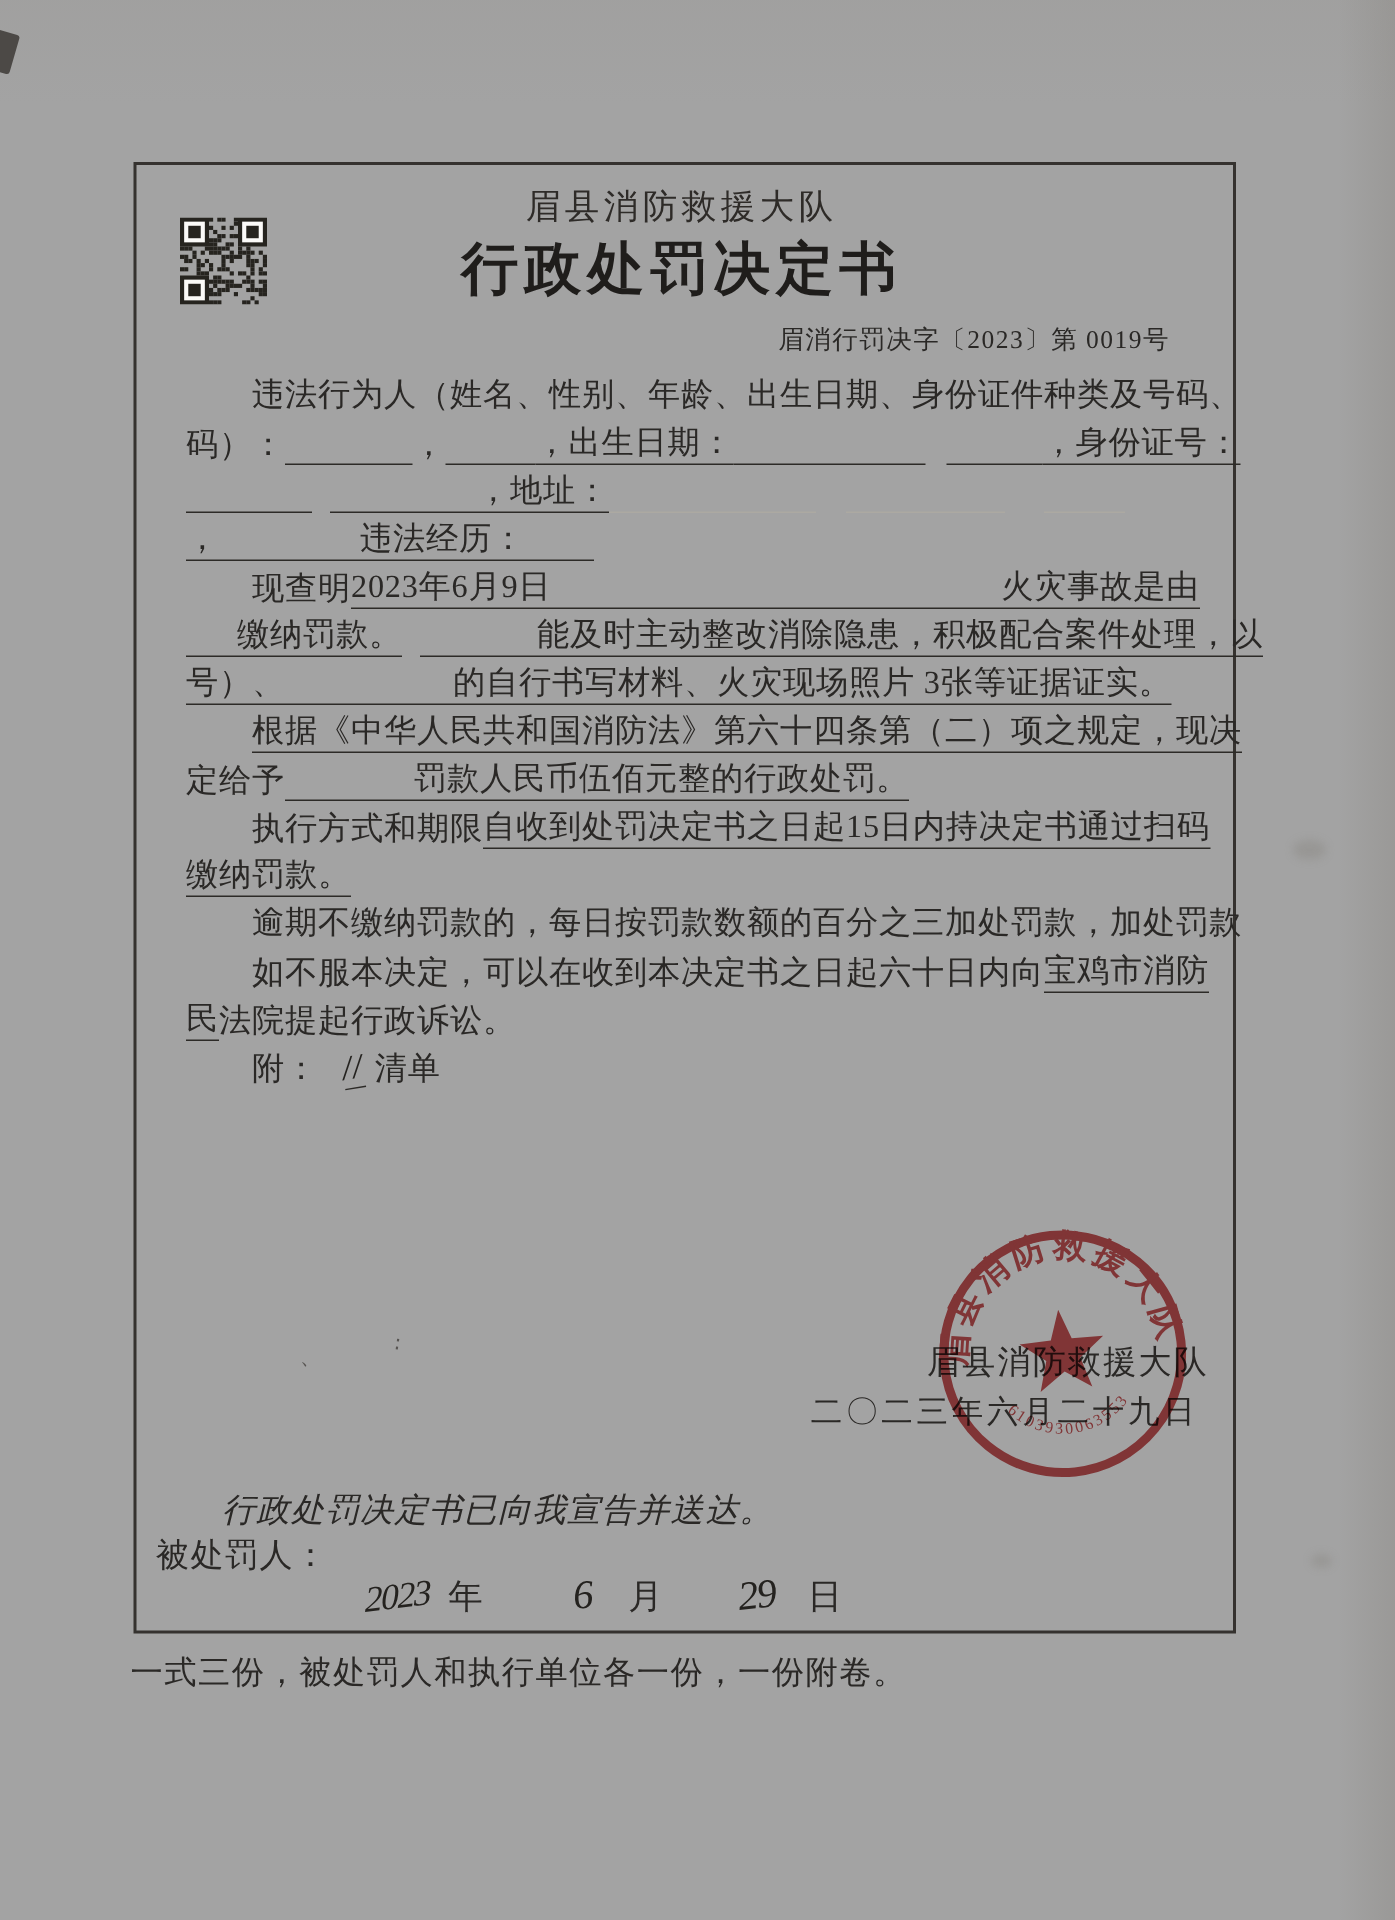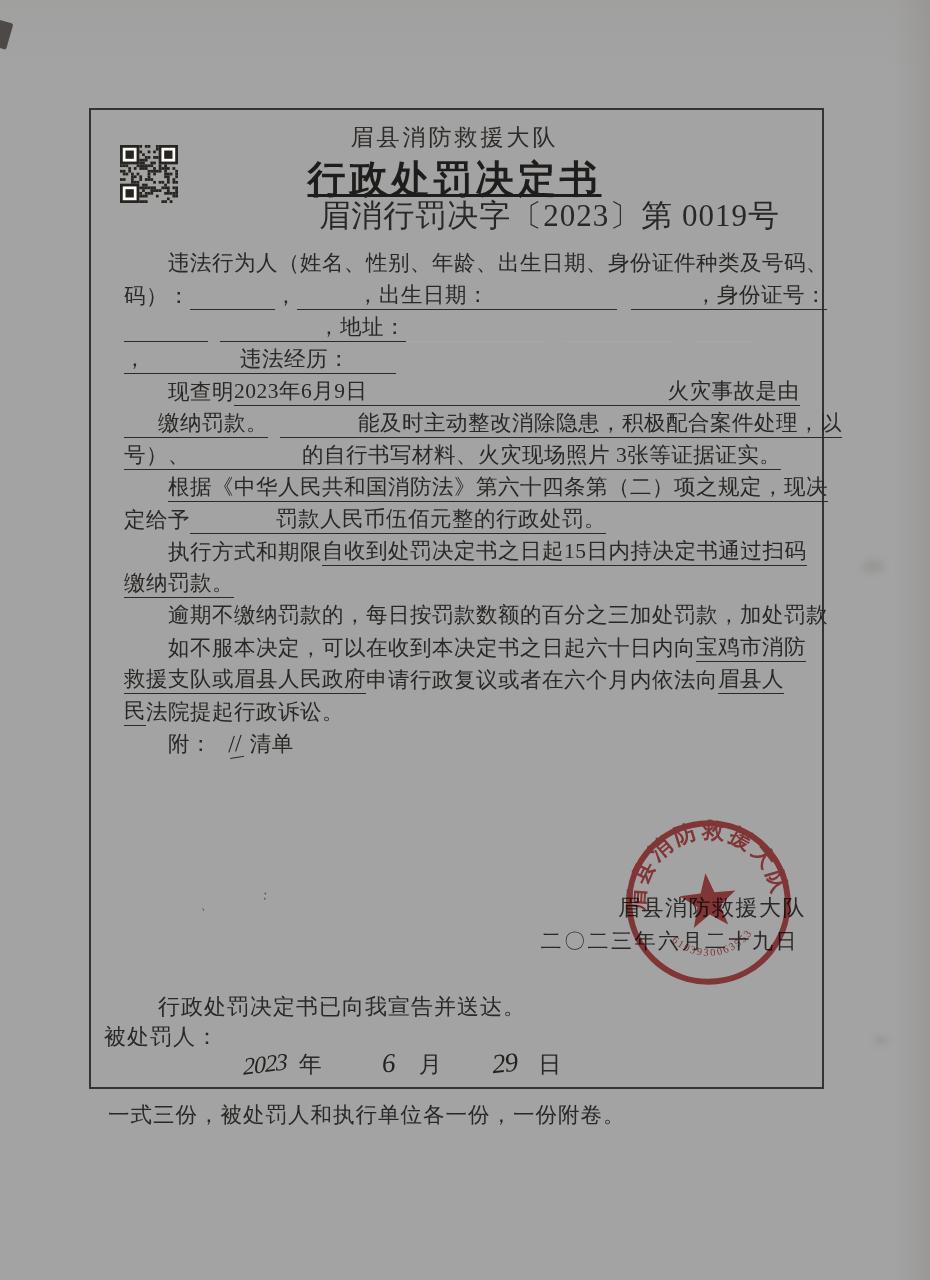--- a/index.html
+++ b/index.html
@@ -19,54 +19,54 @@
     background:#423f3c;transform:rotate(16deg);border-radius:2px;opacity:.9;}
   .smudge{position:absolute;background:rgba(120,115,108,.25);border-radius:50%;filter:blur(3px);}
 
   .doc-border{position:absolute;left:89px;top:108px;width:731px;height:977px;
     border:2px solid #35322f;background:transparent;}
 
   .agency{position:absolute;left:89px;top:122px;width:731px;text-align:center;
     font-size:23px;letter-spacing:3px;color:#2e2b28;}
   .qr{position:absolute;left:120px;top:145px;width:58px;height:58px;}
   .doc-title{position:absolute;left:89px;top:154px;width:731px;text-align:center;
-    font-size:38px;font-weight:900;letter-spacing:4px;color:#1f1d1b;text-decoration:underline;}
-  .doc-number{position:absolute;top:195px;right:150px;font-size:31px;letter-spacing:1px;}
+    font-size:38px;font-weight:900;letter-spacing:4px;color:#1f1d1b;}
+  .doc-number{position:absolute;top:215px;right:150px;font-size:17px;letter-spacing:1px;}
 
   .body{position:absolute;left:100px;top:250px;width:714px;font-size:21.5px;letter-spacing:.5px;}
   .bline{height:32px;white-space:nowrap;margin-left:24px;}
   .bline.ind{padding-left:44px;}
   .bline span{display:inline-block;vertical-align:bottom;line-height:27px;}
   .bline span.gap{height:27px;}
   .bline .u{border-bottom:1.6px solid #2c2a27;}
   .bline .faint{border-bottom-color:#aca9a2;}
   .bline .hand{font-size:23px;transform:rotate(-9deg);font-style:italic;color:#24221f;}
 
   .ink-mark{position:absolute;font-size:14px;color:#4a4744;opacity:.85;}
 
   .sig-agency{position:absolute;top:893px;right:124px;font-size:22px;letter-spacing:1.5px;z-index:2;}
   .sig-date{position:absolute;top:927px;right:131px;font-size:21px;letter-spacing:2.5px;z-index:2;text-align:right;}
   .seal{position:absolute;left:621px;top:815px;width:175px;height:175px;
     mix-blend-mode:multiply;opacity:.88;transform:rotate(-6deg);z-index:3;}
 
-  .service-statement{position:absolute;left:158px;top:992px;font-size:22px;letter-spacing:1px;}
+  .service-statement{position:absolute;left:148px;top:992px;font-size:22px;letter-spacing:1px;font-style:italic;}
   .person-label{position:absolute;left:104px;top:1022px;font-size:22px;letter-spacing:1px;}
   .date-row{position:absolute;left:243px;top:1048px;font-size:23px;white-space:nowrap;}
   .date-row span{display:inline-block;}
   .hw{font-style:italic;color:#24221f;}
   .hw-year{font-size:24px;transform:rotate(-7deg) skewX(-6deg);letter-spacing:-1px;}
   .hw-month{font-size:27px;transform:rotate(-4deg);}
   .hw-day{font-size:27px;transform:rotate(-6deg);letter-spacing:-1px;}
   .u-year{margin-left:6px;}
   .u-month{margin-left:18px;}
   .u-day{margin-left:16px;}
   .sp-month{margin-left:54px;}
   .sp-day{margin-left:44px;}
 
-  .footer-note{position:absolute;left:108px;top:1100px;font-size:21.5px;letter-spacing:1px;}
+  .footer-note{position:absolute;left:87px;top:1100px;font-size:21.5px;letter-spacing:1px;}
 </style>
 </head>
 <body>
 
 <div class="sheet">
 
   <div class="shade-top"></div>
   <div class="shade-right"></div>
   <div class="corner-mark"></div>
   <div class="smudge" style="left:862px;top:560px;width:22px;height:13px;"></div>
@@ -229,21 +229,20 @@
       <div class="bline"><span class="u">，</span><span class="gap u" style="width: 94px;"></span><span class="u">违法经历：</span><span class="gap u" style="width: 46px;"></span></div>
       <div class="bline ind"><span class="">现查明 </span><span class="u">2023年6月9日</span><span class="gap u" style="width: 300px;"></span><span class="u">火灾事故是由</span></div>
       <div class="bline"><span class="gap u" style="width: 34px;"></span><span class="u">缴纳罚款。</span><span class="gap" style="width: 12px;"></span><span class="gap u" style="width: 78px;"></span><span class="u">能及时主动整改消除隐患，积极配合案件处理，以</span></div>
       <div class="bline"><span class="u">号）、</span><span class="gap u" style="width: 112px;"></span><span class="u">的自行书写材料、火灾现场照片 3张等证据证实。</span></div>
       <div class="bline ind"><span class="u">根据《中华人民共和国消防法》第六十四条第（二）项之规定，现决</span></div>
       <div class="bline"><span class="">定给予</span><span class="gap u" style="width: 86px;"></span><span class="u">罚款人民币伍佰元整的行政处罚。</span></div>
       <div class="bline ind"><span class="">执行方式和期限</span><span class="u"> 自收到处罚决定书之日起15日内持决定书通过扫码</span></div>
       <div class="bline"><span class="u">缴纳罚款。</span></div>
       <div class="bline ind"><span class="">逾期不缴纳罚款的，每日按罚款数额的百分之三加处罚款，加处罚款</span></div>
       <div class="bline ind"><span class="">如不服本决定，可以在收到本决定书之日起六十日内向 </span><span class="u">宝鸡市消防</span></div>
-      <div class="bline"><span class="u">救援支队或眉县人民政府</span><span class=""> 申请行政复议或者在六个月内依法向 </span><span class="u">眉县人</span></div>
       <div class="bline"><span class="u">民</span><span class=""> 法院提起行政诉讼。</span></div>
       <div class="bline ind"><span class="">附：</span><span class="gap" style="width: 16px;"></span><span class="u hand">//</span><span class="gap" style="width: 8px;"></span><span class="">清单</span></div>
     </div>
 
   <span class="ink-mark" style="left:200px;top:896px;">、</span>
   <span class="ink-mark" style="left:263px;top:888px;transform:rotate(8deg);">∶</span>
 
   <div class="sig-agency">眉县消防救援大队</div>
   <div class="sig-date">二〇二三年六月二十九日</div>
 

